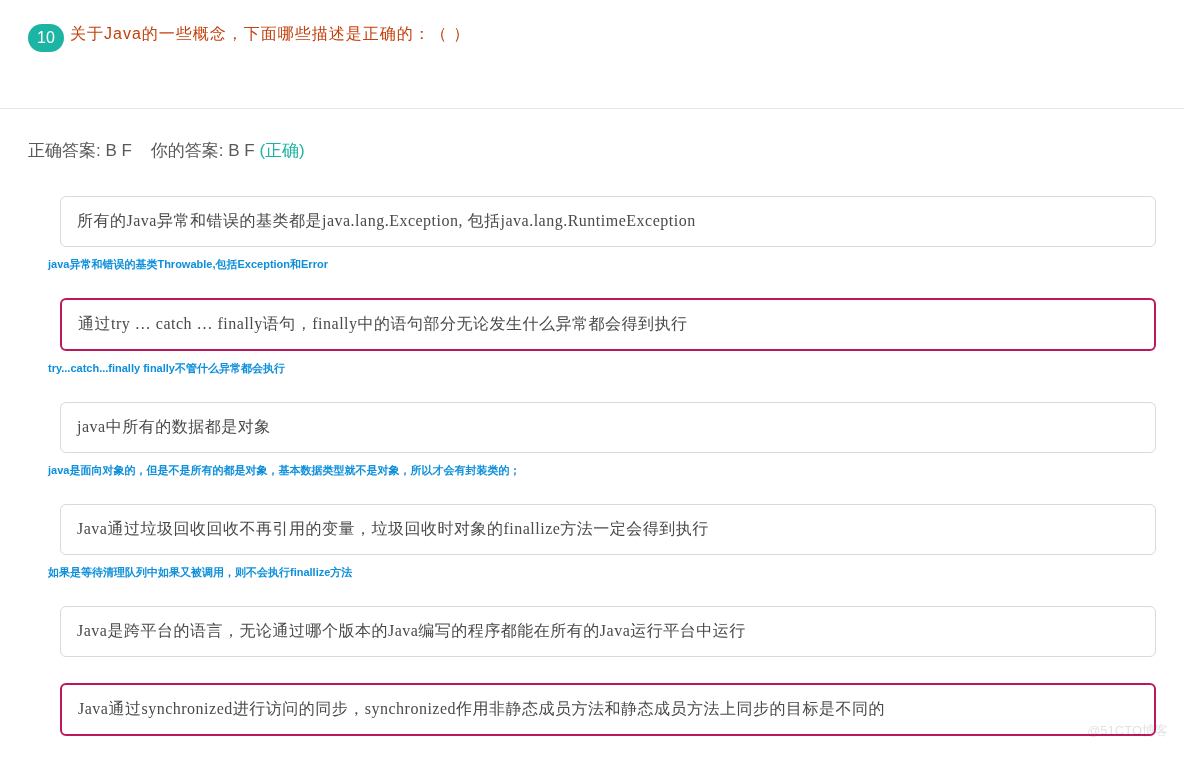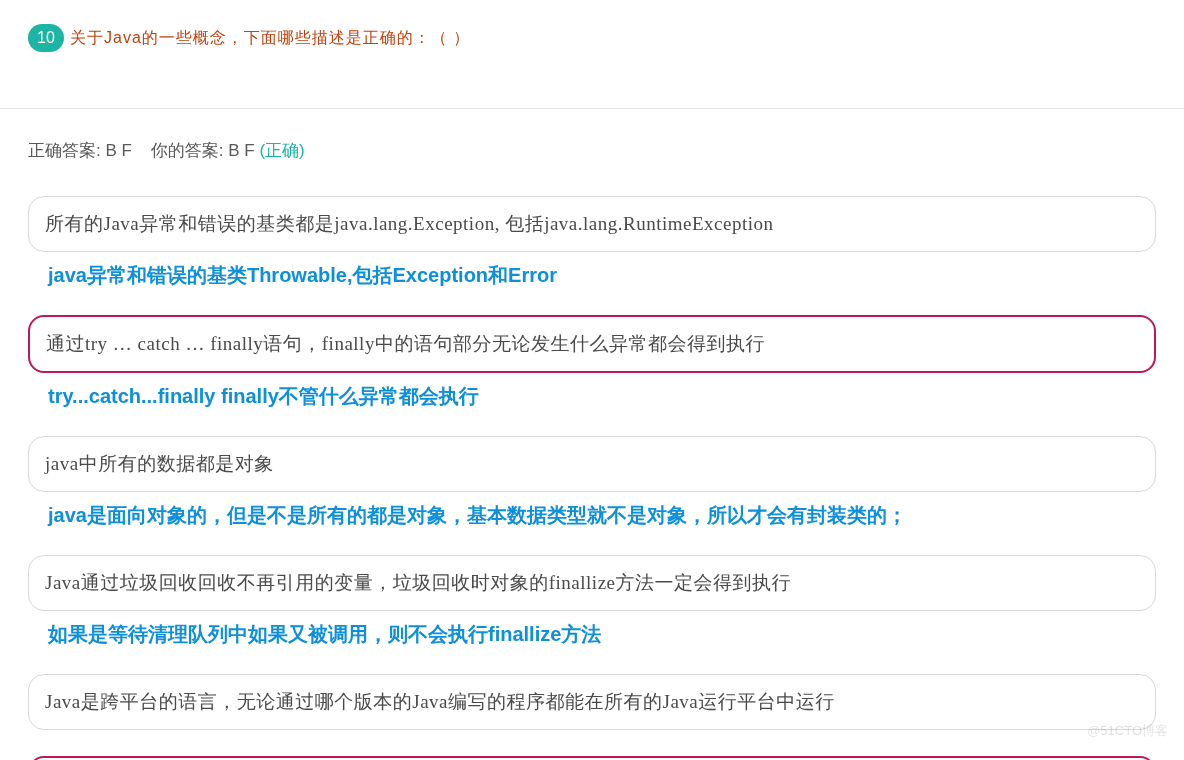--- a/index.html
+++ b/index.html
@@ -5,21 +5,20 @@
   * { box-sizing: border-box; margin: 0; padding: 0; }
   body {
     font-family: "Microsoft YaHei", "PingFang SC", sans-serif;
     background: #ffffff;
     color: #333333;
     font-size: 16px;
   }
   .page { width: 1184px; }
   .header-row {
     display: flex;
-    align-items: center;
     padding: 24px 28px 0 28px;
   }
   .qnum {
     display: inline-flex;
     align-items: center;
     justify-content: center;
     min-width: 36px;
     height: 28px;
     border-radius: 14px;
     background: #1cb5a3;
@@ -37,33 +36,34 @@
   }
   .answers {
     padding: 30px 28px 8px 28px;
     color: #595959;
     font-size: 17px;
   }
   .answers .correct { color: #1cb5a3; text-align: center; }
   .options { padding: 0 28px; }
   .opt {
     border: 1px solid #d9d9d9;
-    border-radius: 16px;
+    border-radius: 6px;
     padding: 14px 16px;
     margin-top: 26px;
-    font-size: 19px;
+    font-size: 16px;
     color: #4a4a4a;
     font-family: "SimSun", "宋体", serif;
     letter-spacing: 0.5px;
+    margin-left: 32px;
   }
   .opt-correct { border: 2px solid #be185d; }
   .explain {
     color: #0d8fdb;
     font-weight: 700;
-    font-size: 20px;
+    font-size: 11px;
     margin: 10px 0 0 20px;
     font-family: "Microsoft YaHei", sans-serif;
   }
   .watermark {
     position: fixed;
     right: 16px;
     bottom: 20px;
     color: rgba(0,0,0,0.12);
     font-size: 13px;
     pointer-events: none;

